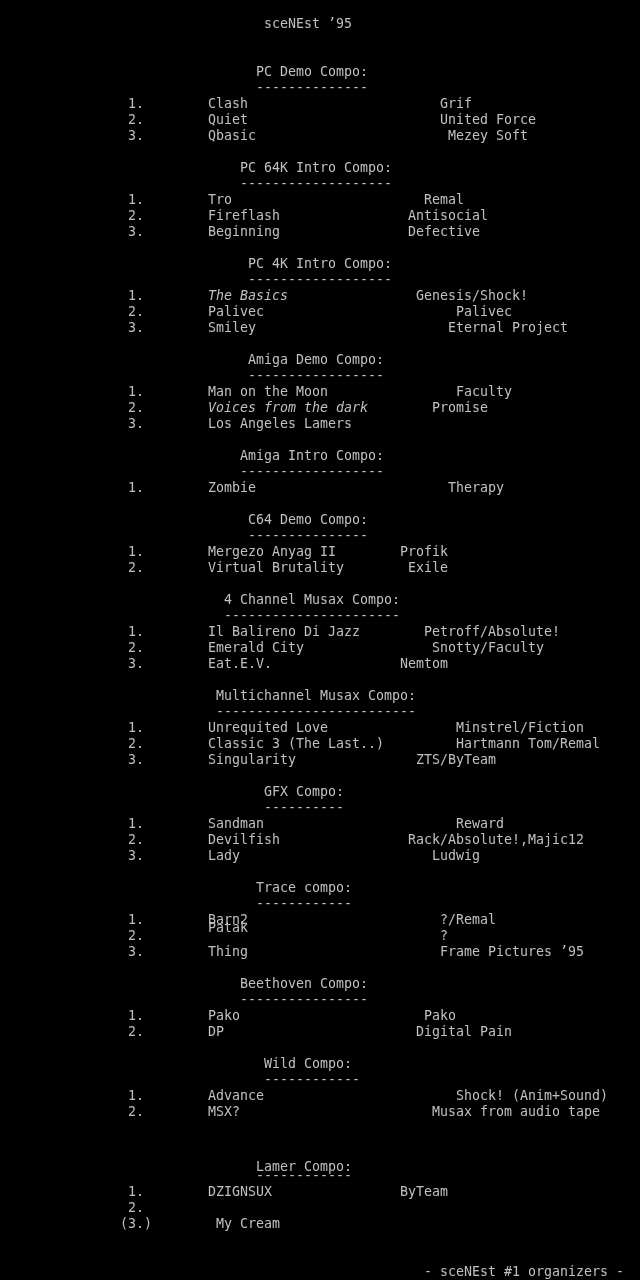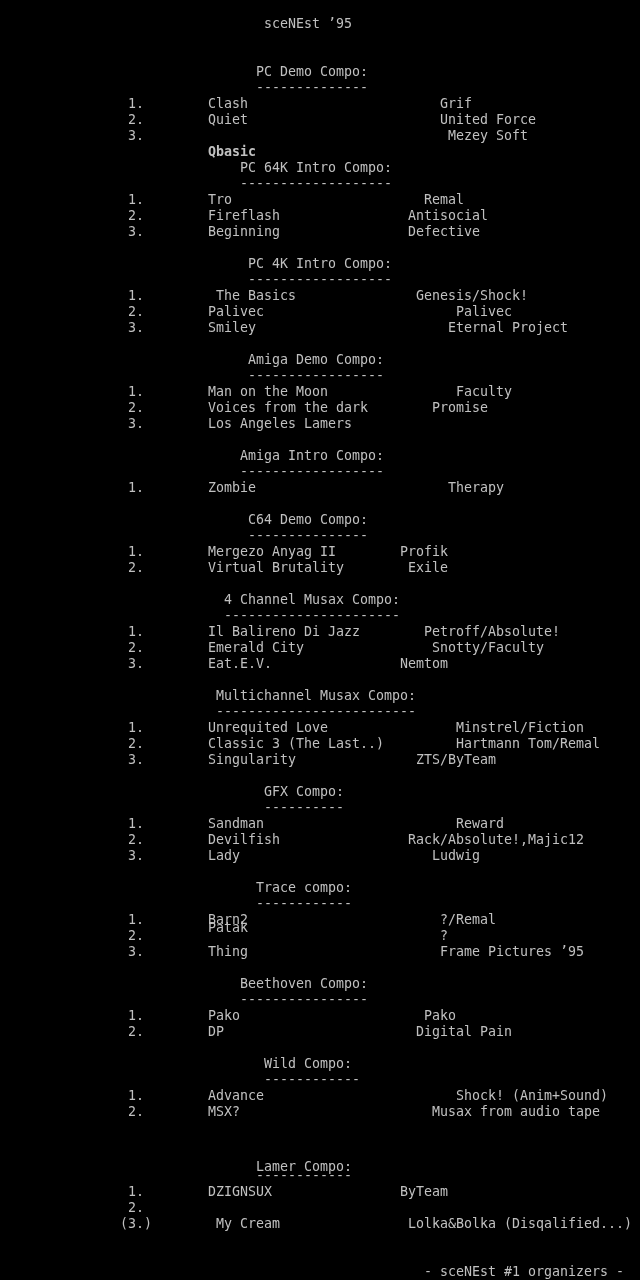--- a/index.html
+++ b/index.html
@@ -32,51 +32,51 @@
   <span class="run" style="left: 424px; top: 1264px;">- sceNEst #1 organizers -</span>
 <span class="run" style="left: 256px; top: 64px;">PC Demo Compo:</span>
     <span class="run" style="left: 256px; top: 80px;">--------------</span>
     <span class="run" style="left: 128px; top: 96px;">1.</span>
     <span class="run" style="left: 208px; top: 96px;">Clash</span>
     <span class="run" style="left: 440px; top: 96px;">Grif</span>
     <span class="run" style="left: 128px; top: 112px;">2.</span>
     <span class="run" style="left: 208px; top: 112px;">Quiet</span>
     <span class="run" style="left: 440px; top: 112px;">United Force</span>
     <span class="run" style="left: 128px; top: 128px;">3.</span>
-    <span class="run" style="left: 208px; top: 144px; font-weight: bold;">Qbasic</span>
+    <span class="run" style="left: 208px; top: 128px;">Qbasic</span>
     <span class="run" style="left: 448px; top: 128px;">Mezey Soft</span>
     <span class="run" style="left: 240px; top: 160px;">PC 64K Intro Compo:</span>
     <span class="run" style="left: 240px; top: 176px;">-------------------</span>
     <span class="run" style="left: 128px; top: 192px;">1.</span>
     <span class="run" style="left: 208px; top: 192px;">Tro</span>
     <span class="run" style="left: 424px; top: 192px;">Remal</span>
     <span class="run" style="left: 128px; top: 208px;">2.</span>
     <span class="run" style="left: 208px; top: 208px;">Fireflash</span>
     <span class="run" style="left: 408px; top: 208px;">Antisocial</span>
     <span class="run" style="left: 128px; top: 224px;">3.</span>
     <span class="run" style="left: 208px; top: 224px;">Beginning</span>
     <span class="run" style="left: 408px; top: 224px;">Defective</span>
     <span class="run" style="left: 248px; top: 256px;">PC 4K Intro Compo:</span>
     <span class="run" style="left: 248px; top: 272px;">------------------</span>
     <span class="run" style="left: 128px; top: 288px;">1.</span>
-    <span class="run" style="left: 216px; top: 288px;">The Basics</span>
+    <span class="run" style="left: 208px; top: 288px; font-style: italic;">The Basics</span>
     <span class="run" style="left: 416px; top: 288px;">Genesis/Shock!</span>
     <span class="run" style="left: 128px; top: 304px;">2.</span>
     <span class="run" style="left: 208px; top: 304px;">Palivec</span>
     <span class="run" style="left: 456px; top: 304px;">Palivec</span>
     <span class="run" style="left: 128px; top: 320px;">3.</span>
     <span class="run" style="left: 208px; top: 320px;">Smiley</span>
     <span class="run" style="left: 448px; top: 320px;">Eternal Project</span>
     <span class="run" style="left: 248px; top: 352px;">Amiga Demo Compo:</span>
     <span class="run" style="left: 248px; top: 368px;">-----------------</span>
     <span class="run" style="left: 128px; top: 384px;">1.</span>
     <span class="run" style="left: 208px; top: 384px;">Man on the Moon</span>
     <span class="run" style="left: 456px; top: 384px;">Faculty</span>
     <span class="run" style="left: 128px; top: 400px;">2.</span>
-    <span class="run" style="left: 208px; top: 400px;">Voices from the dark</span>
+    <span class="run" style="left: 208px; top: 400px; font-style: italic;">Voices from the dark</span>
     <span class="run" style="left: 432px; top: 400px;">Promise</span>
     <span class="run" style="left: 128px; top: 416px;">3.</span>
     <span class="run" style="left: 208px; top: 416px;">Los Angeles Lamers</span>
     <span class="run" style="left: 240px; top: 448px; text-align: right;">Amiga Intro Compo:</span>
     <span class="run" style="left: 240px; top: 464px;">------------------</span>
     <span class="run" style="left: 128px; top: 480px;">1.</span>
     <span class="run" style="left: 208px; top: 480px;">Zombie</span>
     <span class="run" style="left: 448px; top: 480px;">Therapy</span>
     <span class="run" style="left: 248px; top: 512px;">C64 Demo Compo:</span>
     <span class="run" style="left: 248px; top: 528px;">---------------</span>
@@ -147,14 +147,13 @@
     <span class="run" style="left: 208px; top: 1104px;">MSX?</span>
     <span class="run" style="left: 432px; top: 1104px;">Musax from audio tape</span>
     <span class="run" style="left: 256px; top: 1152px; margin-top: 7px;">Lamer Compo:</span>
     <span class="run" style="left: 256px; top: 1168px;">------------</span>
     <span class="run" style="left: 128px; top: 1184px;">1.</span>
     <span class="run" style="left: 208px; top: 1184px;">DZIGNSUX</span>
     <span class="run" style="left: 400px; top: 1184px;">ByTeam</span>
     <span class="run" style="left: 128px; top: 1200px;">2.</span>
     <span class="run" style="left: 120px; top: 1216px;">(3.)</span>
     <span class="run" style="left: 216px; top: 1216px;">My Cream</span>
-    <span class="run" style="left: 408px; top: 1216px;">Lolka&amp;Bolka (Disqalified...)</span>
   </main>
 
 </body></html>

